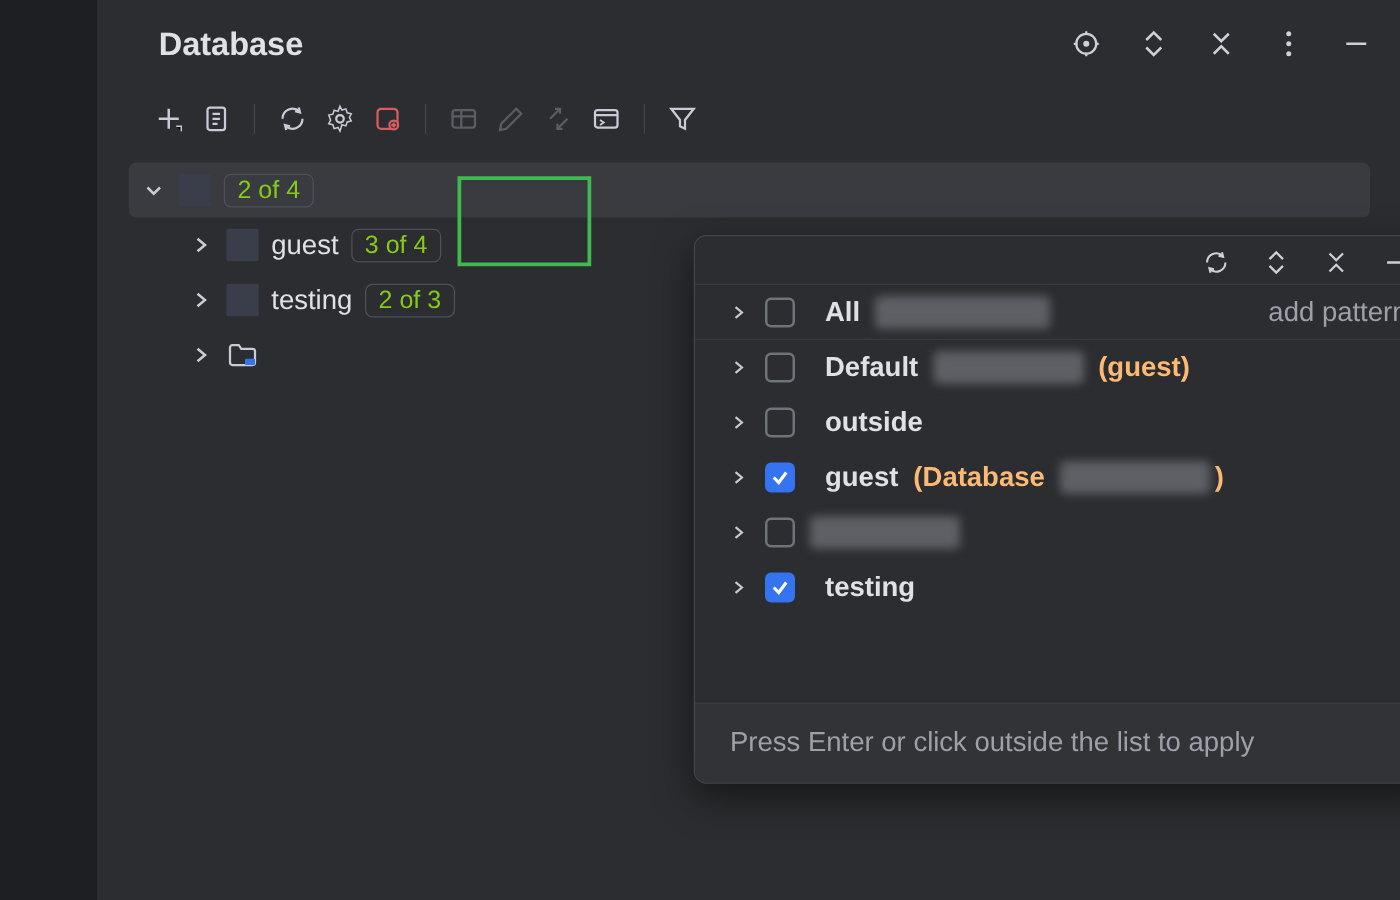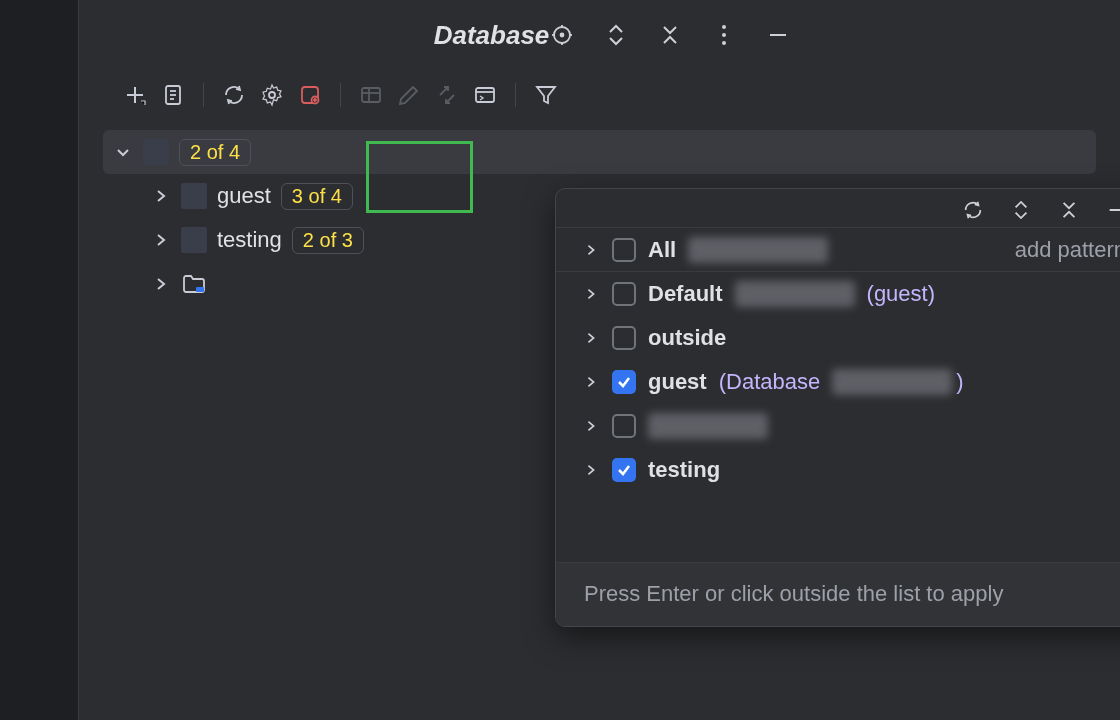--- a/index.html
+++ b/index.html
@@ -25,24 +25,23 @@
     position: absolute;
     left: 79px;
     top: 0;
     right: 0;
     bottom: 0;
     background: #2b2d30;
   }
   .titlebar {
     display: flex;
     align-items: center;
-    justify-content: center;
+    justify-content: space-between;
     height: 70px;
     padding: 0 22px 0 48px;
-    font-style: italic;
   }
   .title {
     font-size: 26px;
     font-weight: 700;
     color: #dfe1e5;
   }
   .titlebar-actions {
     display: flex;
     gap: 28px;
     align-items: center;
@@ -110,21 +109,21 @@
   .folder-icon {
     width: 26px;
     height: 22px;
     display: inline-flex;
     align-items: center;
     justify-content: center;
     color: #c9ccd6;
   }
   .row-label { color: #dfe1e5; font-weight: 500; }
   .badge {
-    color: #fde047;
+    color: #84cc16;
     border: 1px solid #4e5157;
     border-radius: 6px;
     padding: 1px 10px;
     font-size: 20px;
   }
   .highlight-box {
     position: absolute;
     border: 3px solid #3fb950;
     pointer-events: none;
   }
@@ -171,22 +170,22 @@
     display: inline-flex;
     align-items: center;
     justify-content: center;
     flex-shrink: 0;
   }
   .checkbox.checked {
     background: #3574f0;
     border-color: #3574f0;
     color: #ffffff;
   }
-  .p-label { color: #dfe1e5; font-weight: 600; }
-  .p-sub { color: #c4b5fd; font-weight: 400; }
+  .p-label { color: #dfe1e5; font-weight: 600; margin-left: 12px; }
+  .p-sub { color: #fdba74; font-weight: 700; }
   .blur-chip {
     display: inline-block;
     height: 26px;
     border-radius: 4px;
     background: #5e6066;
     filter: blur(4px);
   }
   .add-pattern {
     margin-left: auto;
     color: #9da0a8;

